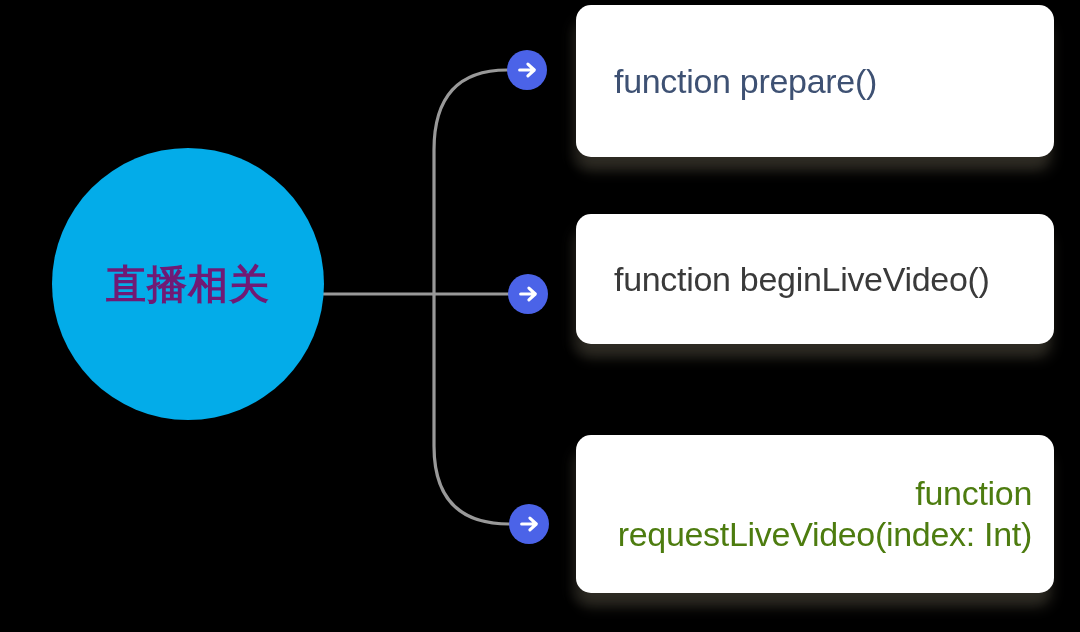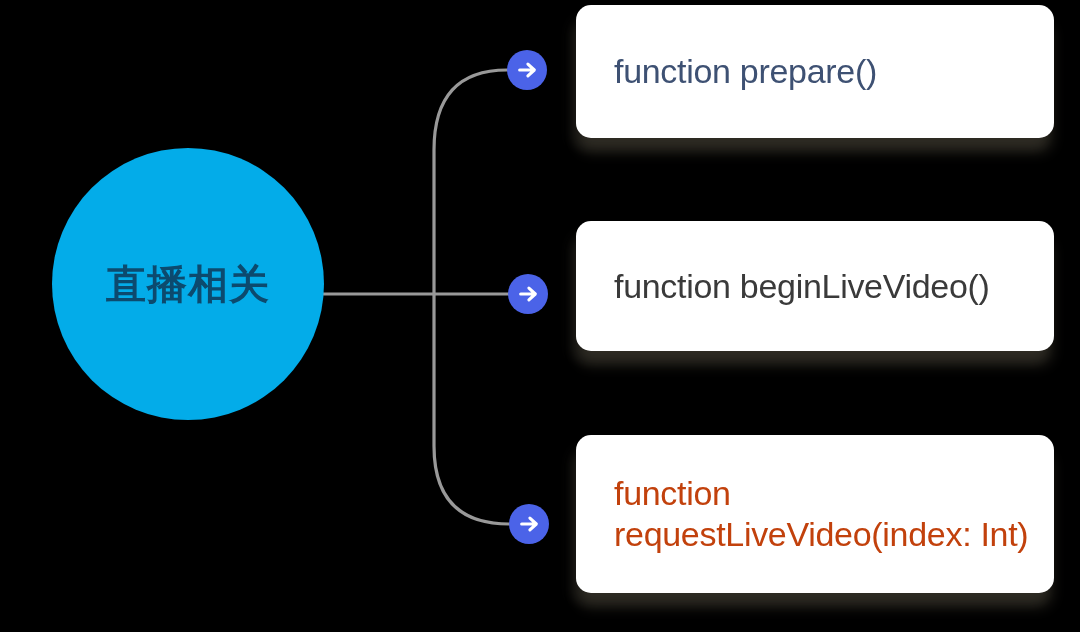--- a/index.html
+++ b/index.html
@@ -78,36 +78,36 @@
     display: flex;
     align-items: center;
     padding: 0 22px 0 38px;
     box-sizing: border-box;
     box-shadow: 0 16px 14px -2px rgba(108, 102, 84, 0.32),
                 -6px 12px 12px rgba(108, 102, 84, 0.16);
     font-size: 34px;
     line-height: 41px;
     letter-spacing: -0.3px;
   }
-  .func-box-1 { top: 5px;   height: 133px; }
-  .func-box-2 { top: 221px; height: 130px; }
+  .func-box-1 { top: 5px;   height: 152px; }
+  .func-box-2 { top: 214px; height: 130px; }
   .func-box-3 { top: 435px; height: 158px; }
 </style>
 </head>
 <body>
 
 <div class="canvas" style="background-color: rgb(0, 0, 0);">
 
   <svg class="connectors" width="1080" height="632" viewBox="0 0 1080 632">
     <path d="M320,294 L509,294" style="stroke: rgb(153, 153, 153);"></path>
     <path d="M434,294 L434,150 Q434,70 507,70" style="stroke: rgb(153, 153, 153);"></path>
     <path d="M434,294 L434,446 Q434,524 509,524" style="stroke: rgb(153, 153, 153);"></path>
   </svg>
 
-  <div class="root-node" style="background-color: rgb(3, 172, 233); color: #0c4a6e;">
+  <div class="root-node" style="background-color: rgb(3, 172, 233); color: #701a75;">
     <div>直播相关</div>
   </div>
 
   <div class="arrow-node arrow-node-1" style="background-color: rgb(75, 99, 232);">
     <svg width="22" height="22" viewBox="0 0 24 24" style="stroke: rgb(255, 255, 255);">
       <path d="M4 12 H19 M13 5.5 L20 12 L13 18.5" fill="none" stroke-width="3.4" stroke-linecap="round" stroke-linejoin="round"></path>
     </svg>
   </div>
   <div class="arrow-node arrow-node-2" style="background-color: rgb(75, 99, 232);">
     <svg width="22" height="22" viewBox="0 0 24 24" style="stroke: rgb(255, 255, 255);">
@@ -119,17 +119,17 @@
       <path d="M4 12 H19 M13 5.5 L20 12 L13 18.5" fill="none" stroke-width="3.4" stroke-linecap="round" stroke-linejoin="round"></path>
     </svg>
   </div>
 
   <div class="func-box func-box-1" style="background-color: rgb(255, 255, 255); color: rgb(62, 81, 115);">
     <span>function prepare()</span>
   </div>
   <div class="func-box func-box-2" style="background-color: rgb(255, 255, 255); color: rgb(58, 58, 58);">
     <span>function beginLiveVideo()</span>
   </div>
-  <div class="func-box func-box-3" style="background-color: rgb(255, 255, 255); color: #c2410c;">
+  <div class="func-box func-box-3" style="background-color: rgb(255, 255, 255); color: #4d7c0f; text-align: right;">
     <span>function requestLiveVideo(index: Int)</span>
   </div>
 
 </div>
 
 </body></html>

